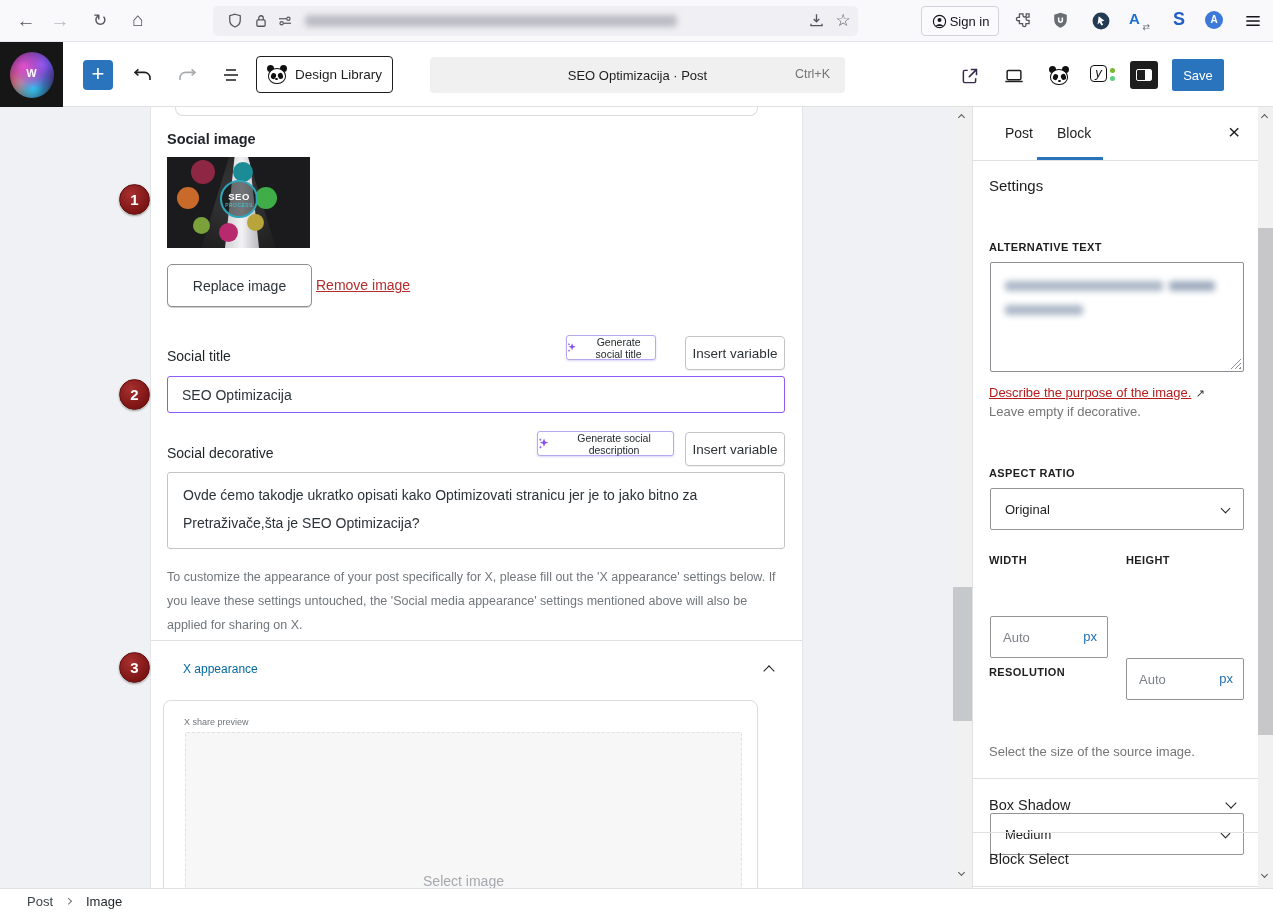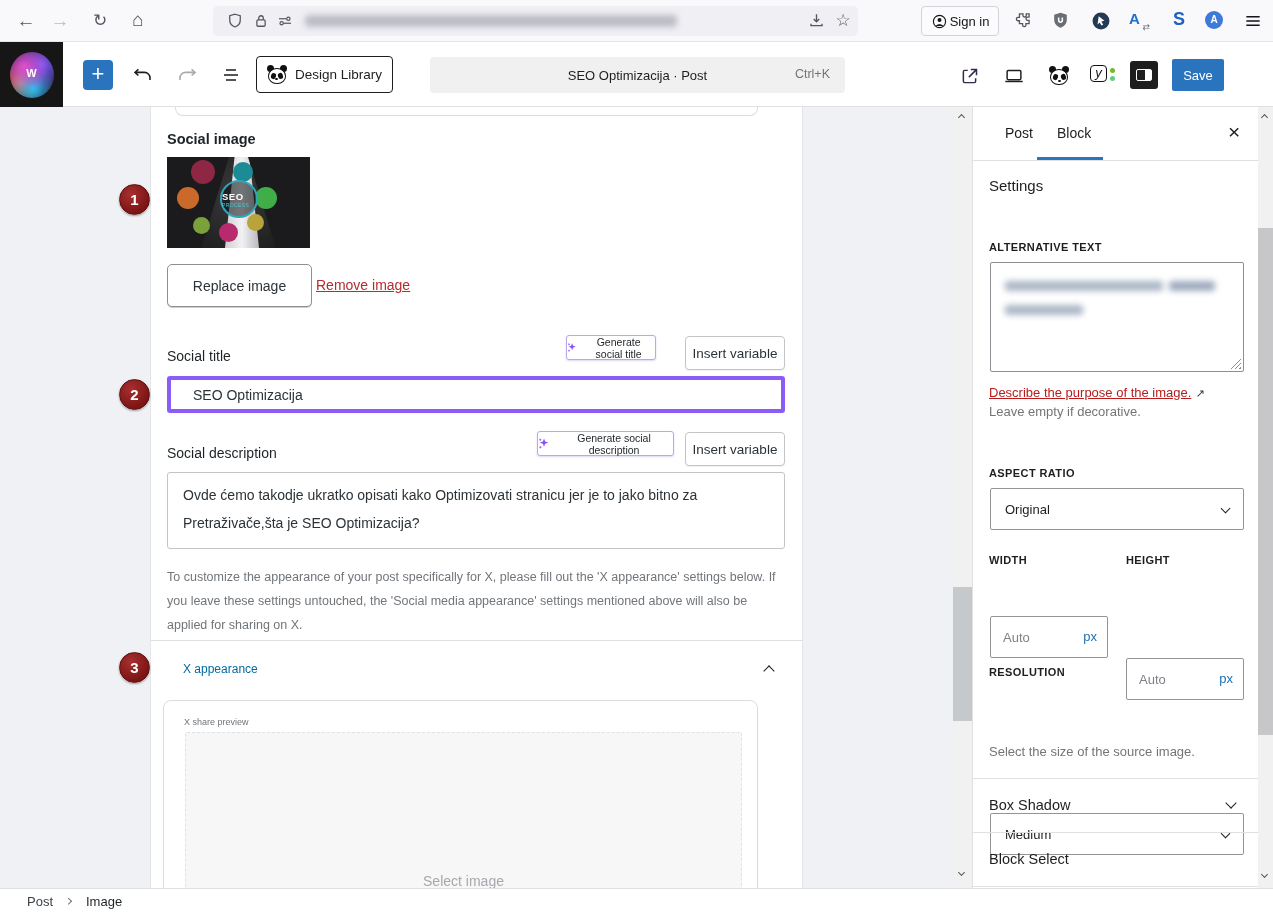--- a/index.html
+++ b/index.html
@@ -72,35 +72,35 @@
          border-left:1px solid #e3e5e8;border-right:1px solid #e3e5e8}
   .topcard{left:175px;top:-4px;width:583px;height:13px;background:#fff;border:1px solid #dcdcde;border-top:none;border-radius:0 0 8px 8px}
   .h-social{font-size:14.5px;font-weight:700;color:#1d2327}
   .thumb{left:167px;top:50px;width:143px;height:91px;background:
       radial-gradient(circle at 50% 40%,#3a3a3c 0%,#232324 60%,#161617 100%);overflow:hidden}
   .thumb .shirt{position:absolute;left:58px;top:0;width:34px;height:91px;background:linear-gradient(90deg,#cfcfd2,#f2f2f4 50%,#b9b9be);clip-path:polygon(28% 0,72% 0,100% 100%,0 100%)}
   .thumb .lapelL{position:absolute;left:0;top:0;width:62px;height:91px;background:#1b1b1d;clip-path:polygon(0 0,100% 0,55% 100%,0 100%)}
   .thumb .lapelR{position:absolute;right:0;top:0;width:62px;height:91px;background:#1b1b1d;clip-path:polygon(0 0,100% 0,100% 100%,45% 100%)}
   .thumb .bub{position:absolute;border-radius:50%}
   .thumb .ctr{position:absolute;left:53px;top:23px;width:38px;height:38px;border:2px solid #2fa7b8;border-radius:50%;
-              background:rgba(10,14,16,.55);}
+              background:rgba(10,14,16,.55);text-align:center}
   .thumb .ctr b{display:block;margin-top:9px;color:#fff;font-size:9.5px;letter-spacing:.5px}
   .thumb .ctr i{display:block;color:#49c7d8;font-size:5px;font-style:normal;letter-spacing:.4px}
   .badge{width:31px;height:31px;border-radius:50%;background:radial-gradient(circle at 38% 32%,#a83030,#7c1414 70%);
          border:1px solid #5d0e0e;color:#fff;font-size:15px;font-weight:700;display:flex;align-items:center;justify-content:center;
          box-shadow:0 1px 2px rgba(0,0,0,.35)}
   .btn-secondary{background:#fff;border:1px solid #8c8f94;border-radius:5px;font-size:14px;color:#2c3338;font-family:inherit;
                  box-shadow:0 1px 0 #cfcfcf;cursor:pointer}
   .link-danger{color:#b32d2e;font-size:14px;text-decoration:underline;cursor:pointer}
   .fieldlabel{font-size:14px;color:#1d2327}
   .aibtn{background:#fff;border:1px solid #b7a8ef;border-radius:3px;box-shadow:0 1px 2px rgba(120,90,220,.25);
          display:flex;align-items:center;justify-content:center;gap:5px;font-size:10.5px;color:#1d2327;cursor:pointer}
   .insbtn{background:#fff;border:1px solid #c3c4c7;border-radius:4px;font-size:13.5px;color:#2c3338;font-family:inherit;
           box-shadow:0 1px 1px rgba(0,0,0,.06);cursor:pointer}
-  .yinput{border:4px solid #8b5cf6;border-radius:3px;font-size:14px;color:#2c3338;font-family:inherit;padding:0 22px;background:#fff}
+  .yinput{border:1px solid #8b5cf6;border-radius:3px;font-size:14px;color:#2c3338;font-family:inherit;padding:0 14px;background:#fff}
   .ytextarea{border:1px solid #c3c4c7;border-radius:3px;font-size:14px;color:#2c3338;line-height:28px;padding:8px 15px;background:#fff}
   .notetext{font-size:12.5px;line-height:24px;color:#71767b}
   .xhead{font-size:12px;color:#0369a1;font-weight:500}
   .xcard{left:163px;top:593px;width:595px;height:215px;background:#fff;border:1px solid #dcdcde;border-radius:8px;box-shadow:0 1px 2px rgba(0,0,0,.04)}
   .xprevlabel{font-size:9px;color:#71767b}
   .selectarea{position:absolute;left:21px;top:31px;width:557px;height:180px;background:#f7f7f8;border:1px dashed #dfe1e3;border-radius:2px}
   .selectimg{position:absolute;left:0;right:0;top:140px;text-align:center;font-size:14px;color:#a5a9ad}
 
   
   .scrolltrack{background:#f1f1f2}
@@ -305,21 +305,21 @@
       <svg width="13" height="13" viewBox="0 0 16 16">
           <path d="M8 1.2l1.5 4.1 4.1 1.5-4.1 1.5L8 12.4 6.5 8.3 2.4 6.8l4.1-1.5z" fill="#8850f2"></path>
           <path d="M3 1.5v3M1.5 3h3M3.2 11.5v3M1.7 13h3" stroke="#8850f2" stroke-width="1"></path>
         </svg>
       <span>Generate social title</span>
     </button>
     <button class="abs insbtn" style="left:685px;top:229px;width:100px;height:34px">Insert variable</button>
     <input class="abs yinput" style="left: 167px; top: 269px; width: 618px; height: 37px;" value="SEO Optimizacija">
     <div class="abs badge" style="left:119px;top:272px">2</div>
 
-    <div class="abs fieldlabel" style="left:167px;top:338px">Social description</div>
+    <div class="abs fieldlabel" style="left:167px;top:338px">Social decorative</div>
     <button class="abs aibtn" style="left:537px;top:324px;width:137px;height:25px">
       <svg width="13" height="13" viewBox="0 0 16 16">
           <path d="M8 1.2l1.5 4.1 4.1 1.5-4.1 1.5L8 12.4 6.5 8.3 2.4 6.8l4.1-1.5z" fill="#8850f2"></path>
           <path d="M3 1.5v3M1.5 3h3M3.2 11.5v3M1.7 13h3" stroke="#8850f2" stroke-width="1"></path>
         </svg>
       <span>Generate social description</span>
     </button>
     <button class="abs insbtn" style="left:685px;top:325px;width:100px;height:34px">Insert variable</button>
     <div class="abs ytextarea" style="left:167px;top:365px;width:618px;height:77px">Ovde ćemo takodje ukratko opisati kako Optimizovati stranicu jer je to jako bitno za Pretraživače,šta je SEO Optimizacija?</div>
 

